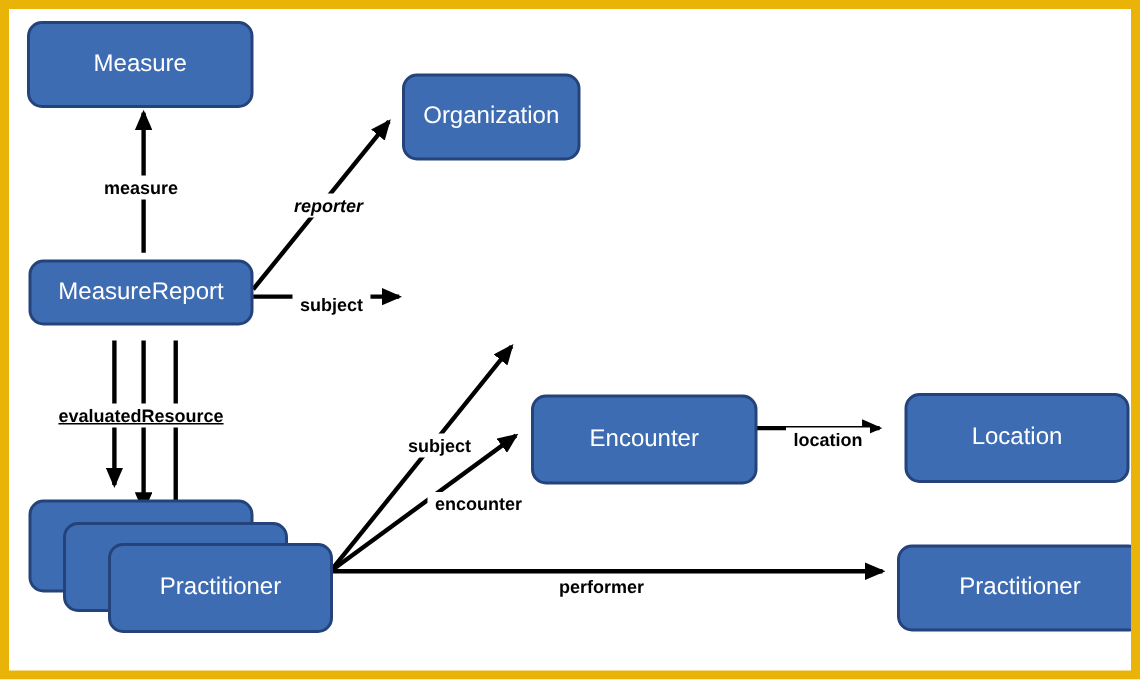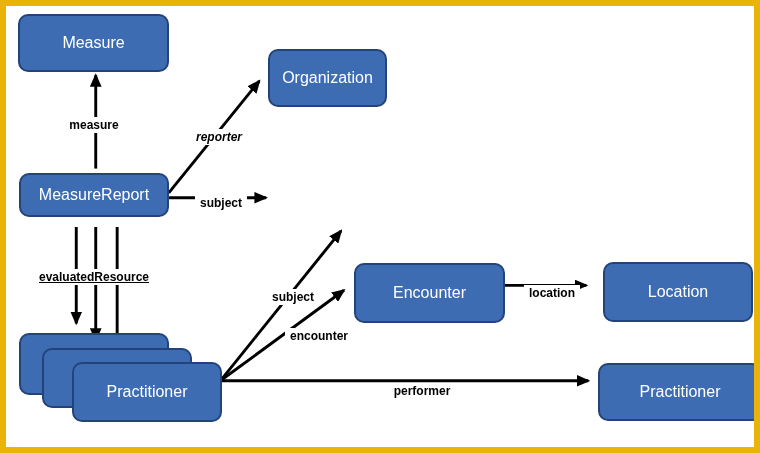--- a/index.html
+++ b/index.html
@@ -95,15 +95,15 @@
   <div class="node" style="left:66px;  top:356px; width:150px; height:60px;">Practitioner</div>
   <div class="node" style="left:568px; top:357px; width:164px; height:58px;margin-left:24px;">Practitioner</div>
 
   <span class="edge-label" style="left:88px;  top:119px;">measure</span>
   <span class="edge-label" style="left:213px; top:131px;font-style:italic;">reporter</span>
   <span class="edge-label" style="left:215px; top:197px;">subject</span>
   <span class="edge-label" style="left:88px;  top:271px;text-decoration:underline;">evaluatedResource</span>
   <span class="edge-label" style="left:287px; top:291px;">subject</span>
   <span class="edge-label" style="left:313px; top:330px;">encounter</span>
   <span class="edge-label" style="left:546px; top:287px;">location</span>
-  <span class="edge-label" style="left:416px; top:385px;text-align:right;">performer</span>
+  <span class="edge-label" style="left:395px; top:385px;text-align:right;">performer</span>
 
 </div>
 
 </body></html>

